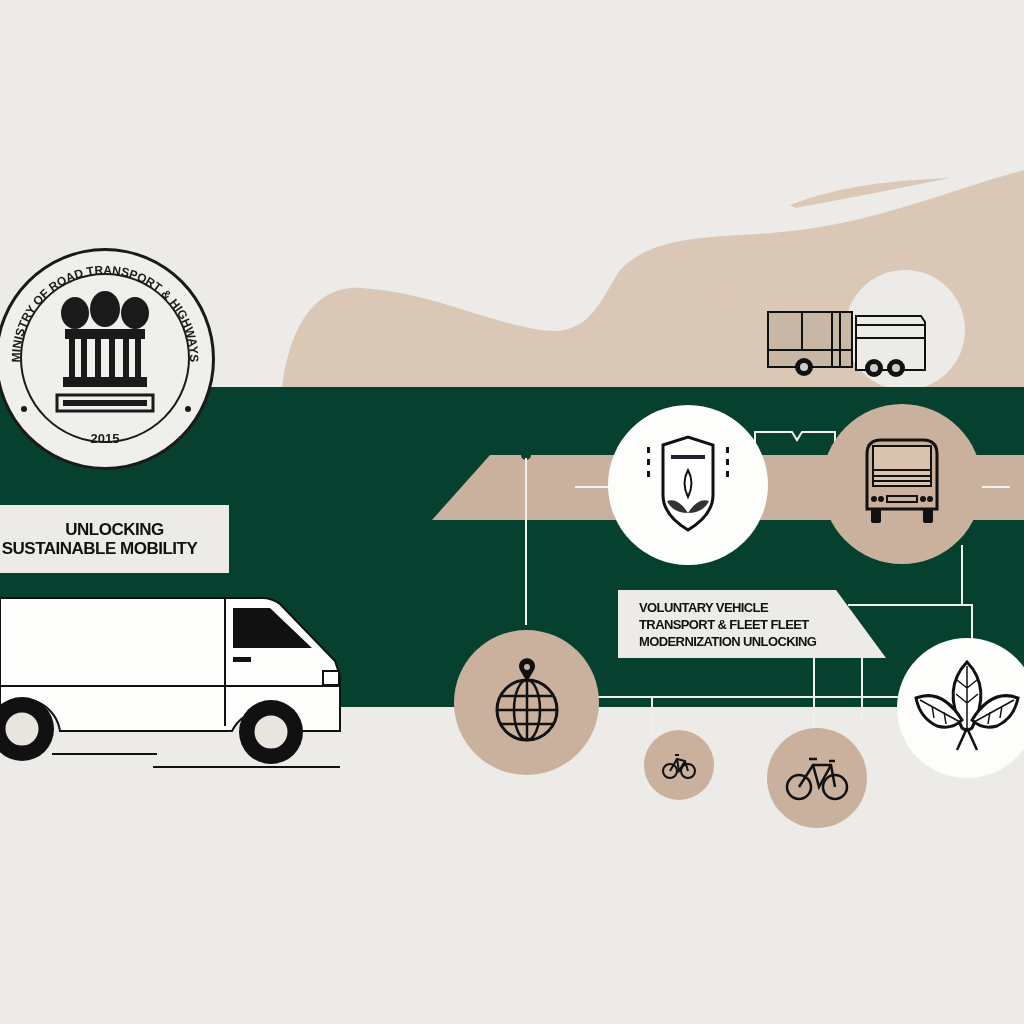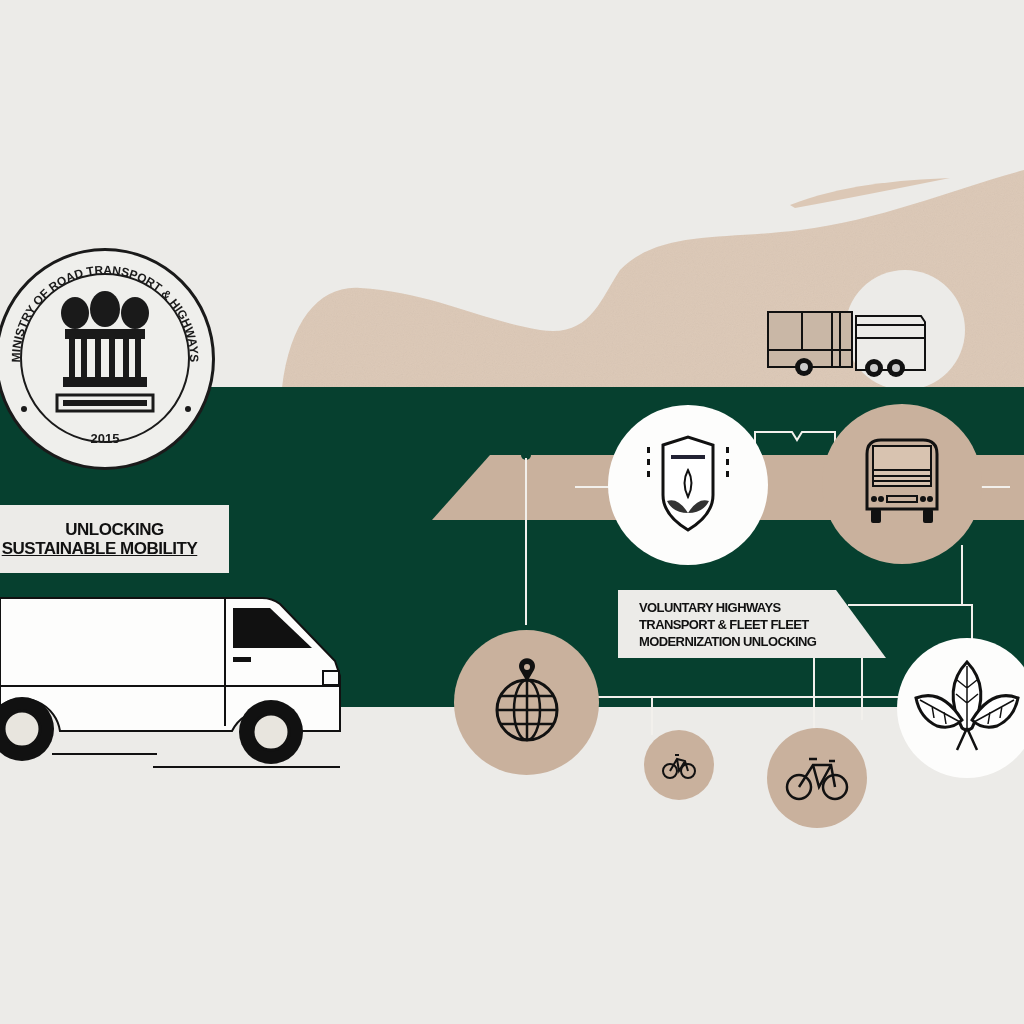--- a/index.html
+++ b/index.html
@@ -88,21 +88,21 @@
       <rect x="8" y="86" width="84" height="10"></rect>
       <rect x="2" y="104" width="96" height="16" fill="none" stroke="#1a1a1a" stroke-width="3"></rect>
       <rect x="8" y="109" width="84" height="6"></rect>
     </g>
   </svg>
   <div class="seal-year">2015</div>
 </div>
 
 <div class="headline-box">
   <span>UNLOCKING</span>
-  <span style="margin-left:-30px;text-decoration:underline;">SUSTAINABLE MOBILITY</span>
+  <span style="margin-left:-30px;">SUSTAINABLE MOBILITY</span>
 </div>
 
 <svg class="abs" style="left:0;top:596px;" width="345" height="175" viewBox="0 0 345 175">
   <path d="M0 2 L262 2 Q272 2 280 8 L335 65 L340 80 L340 135 L300 135 A38 38 0 0 0 232 135 L60 135 A38 38 0 0 0 0 110 Z" fill="#fdfdfc" stroke="#111" stroke-width="2"></path>
   <line x1="225" y1="2" x2="225" y2="130" stroke="#111" stroke-width="2"></line>
   <line x1="0" y1="90" x2="340" y2="90" stroke="#111" stroke-width="2"></line>
   <polygon points="233,12 270,12 312,52 233,52" fill="#111"></polygon>
   <rect x="233" y="61" width="18" height="5" fill="#111"></rect>
   <rect x="323" y="75" width="16" height="14" fill="#fdfdfc" stroke="#111" stroke-width="2"></rect>
   <circle cx="22" cy="133" r="32" fill="#111"></circle>
@@ -160,21 +160,21 @@
     <rect x="14" y="75" width="10" height="14" rx="2" fill="#111"></rect>
     <rect x="66" y="75" width="10" height="14" rx="2" fill="#111"></rect>
   </svg>
 </div>
 
 <div class="programme-label">
   <svg class="abs" style="left:0;top:0;" width="270" height="68" viewBox="0 0 270 68">
     <polygon points="0,0 218,0 268,68 0,68" fill="#ecebe8"></polygon>
   </svg>
   <div class="txt">
-    <div>VOLUNTARY HIGHWAYS</div>
+    <div>VOLUNTARY VEHICLE</div>
     <div>TRANSPORT &amp; FLEET FLEET</div>
     <div>MODERNIZATION UNLOCKING</div>
   </div>
 </div>
 
 <div class="circle tan" style="left:454px;top:630px;width:145px;height:145px;">
   <svg width="70" height="90" viewBox="0 0 70 90">
     <circle cx="35" cy="52" r="30" fill="none" stroke="#111" stroke-width="3"></circle>
     <ellipse cx="35" cy="52" rx="13" ry="30" fill="none" stroke="#111" stroke-width="2.5"></ellipse>
     <line x1="35" y1="22" x2="35" y2="82" stroke="#111" stroke-width="2.5"></line>

